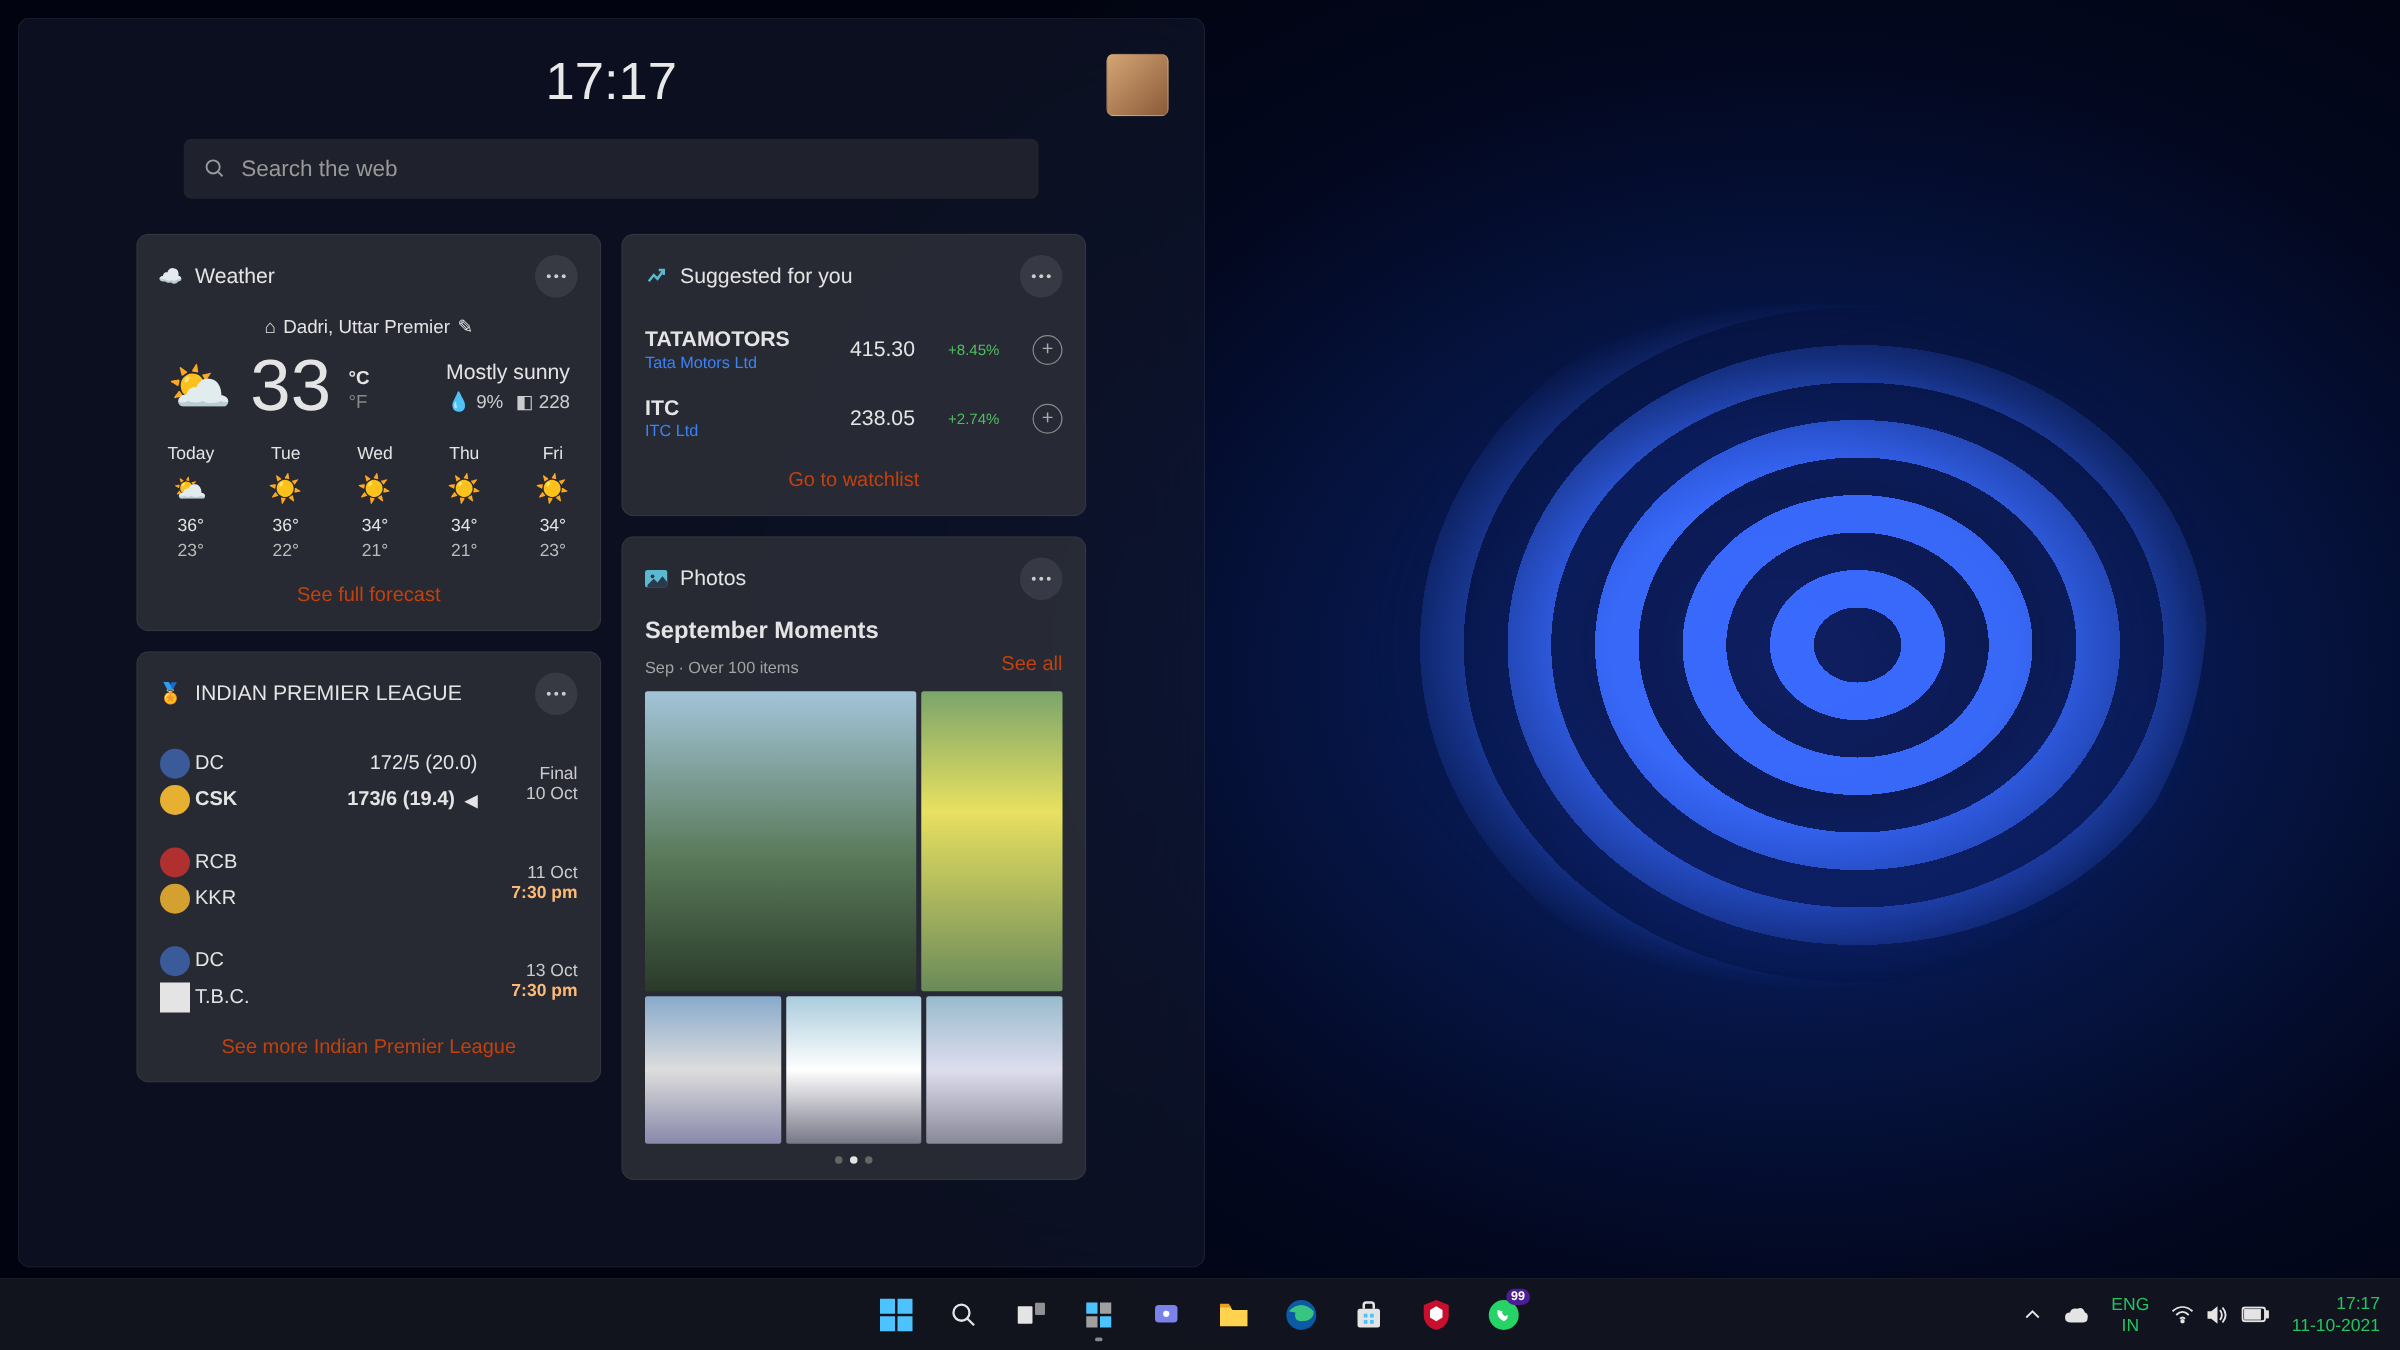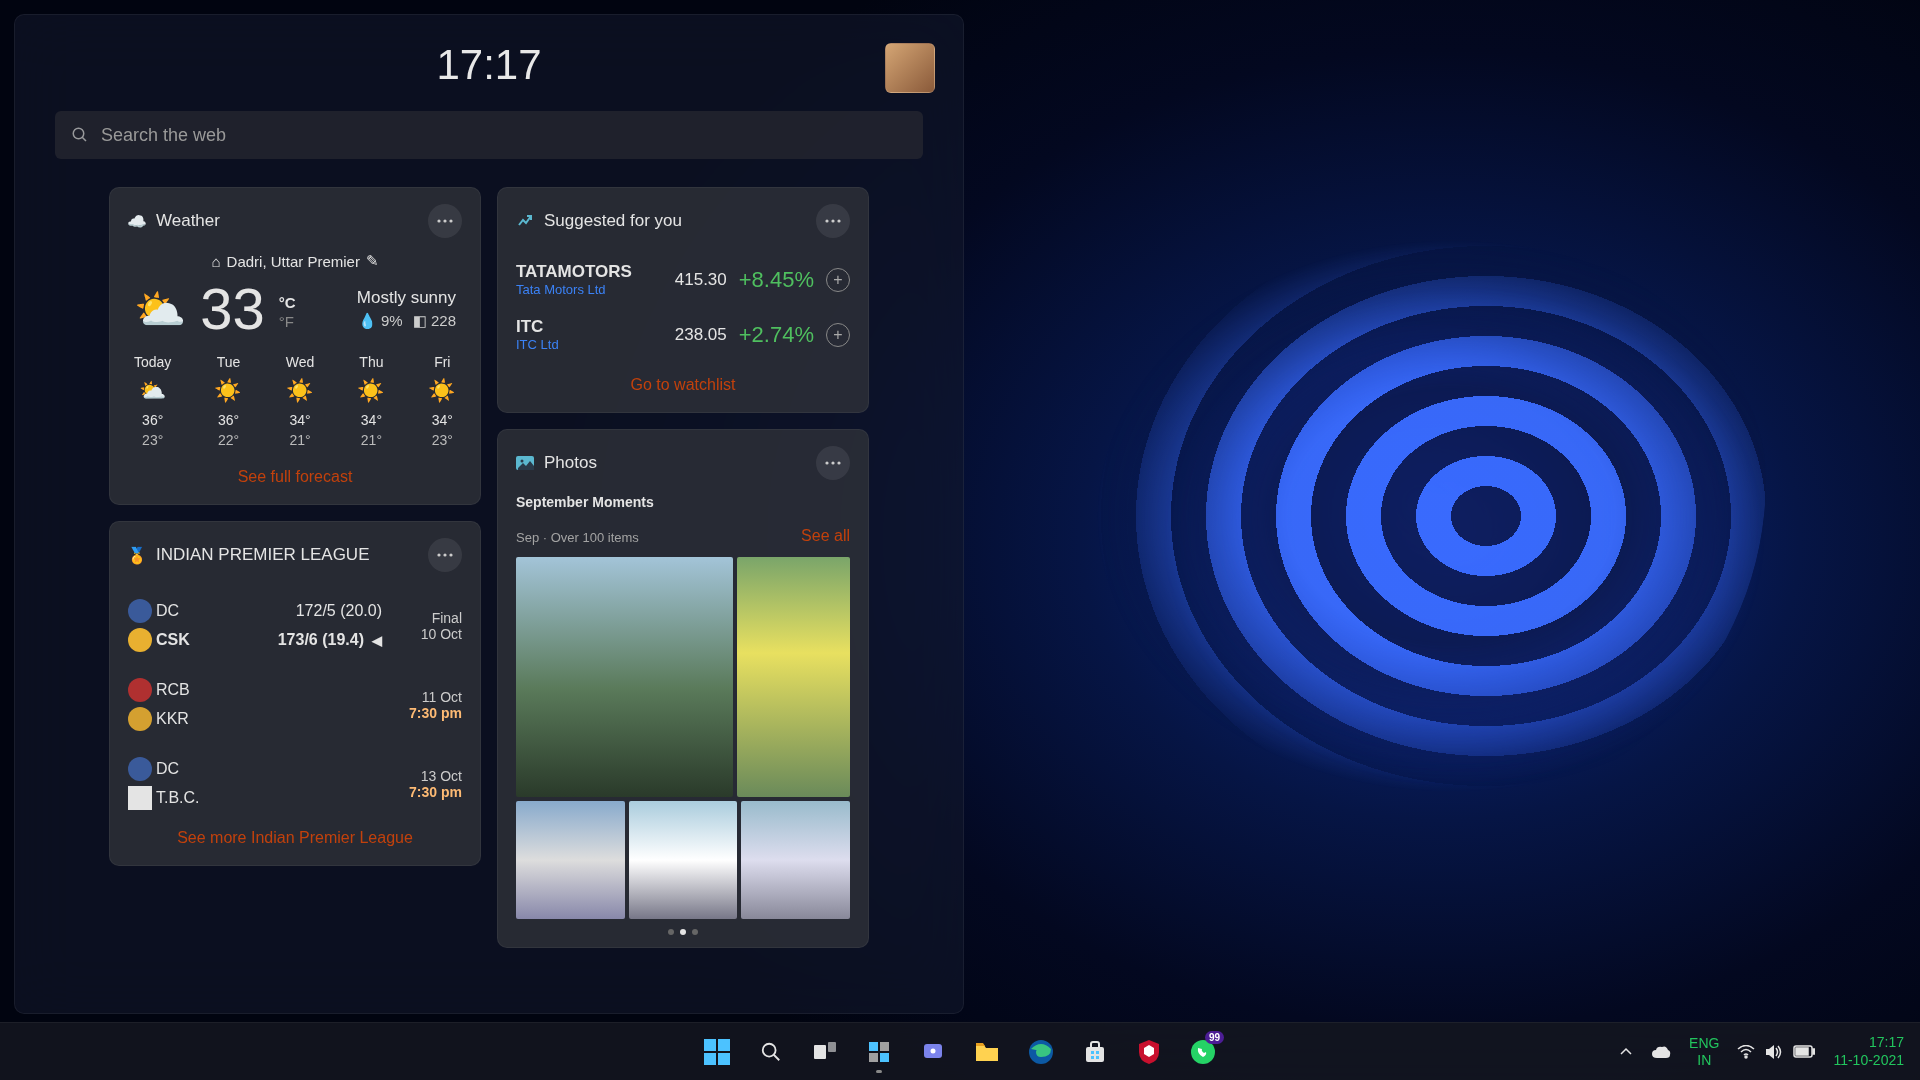--- a/index.html
+++ b/index.html
@@ -84,21 +84,21 @@
   border: 1px solid rgba(255,255,255,0.1);
 }
 
 .search-bar {
   display: flex;
   align-items: center;
   background: rgba(40,42,50,0.7);
   border-radius: 6px;
   height: 48px;
   padding: 0 16px;
-  width: 868px;
+  width: 684px;
   margin: 0 auto 28px;
 }
 .search-bar svg { opacity: 0.7; margin-right: 12px; flex-shrink: 0; }
 .search-bar input {
   flex: 1;
   background: none;
   border: none;
   outline: none;
   color: #ccc;
   font-size: 18px;
@@ -167,26 +167,26 @@
 .sport-meta .strong { font-weight:700; color:#fdba74; }
 .team-tbc { width:24px; height:24px; background:#e4e4e4; display:inline-block; }
 .indicator { color:#e4e4e4; font-size:13px; margin-left:4px; }
 
 
 .stock-row { display:flex; align-items:center; padding:10px 0; gap:12px; }
 .stock-name { flex:1; }
 .stock-ticker { font-size:17px; font-weight:600; white-space:nowrap; overflow:hidden; text-overflow:ellipsis; max-width:128px; }
 .stock-sub { font-size:13px; color:#3b82f6; }
 .stock-price { font-size:17px; min-width:68px; text-align:right; }
-.stock-change { font-size:22px; color:#4fbf5f; min-width:70px; text-align:center; }
+.stock-change { font-size:12px; color:#4fbf5f; min-width:70px; text-align:center; }
 .stock-add { width:24px; height:24px; border:1.5px solid #888; border-radius:50%; display:flex; align-items:center; justify-content:center; color:#aaa; cursor:pointer; flex-shrink:0; }
 
 
 .photos-head { display:flex; align-items:flex-end; justify-content:space-between; margin-bottom:12px; }
-.photos-head h3 { font-size:14px; font-weight:600; margin-bottom:20px; }
+.photos-head h3 { font-size:19px; font-weight:600; margin-bottom:10px; }
 .photos-head .sub { font-size:13px; color:#a3a3a3; }
 .photos-grid { display:grid; grid-template-columns:2.5fr 1.3fr; grid-template-rows:240px 118px; gap:4px; }
 .ph { background:#567; border-radius:2px; }
 .ph1 { grid-row:1; grid-column:1; background:linear-gradient(180deg,#a3c4d8 0%,#5a7a5a 55%,#2a3a2a 100%); }
 .ph2 { grid-row:1; grid-column:2; background:linear-gradient(180deg,#7aa56a 0%,#e8e060 40%,#6a8a5a 100%); }
 .ph-row2 { grid-row:2; grid-column:1 / span 2; display:grid; grid-template-columns:1fr 1fr 1fr; gap:4px; }
 .ph3 { background:linear-gradient(180deg,#88aacc,#ddd,#88a); }
 .ph4 { background:linear-gradient(180deg,#aaccdd,#fff,#778); }
 .ph5 { background:linear-gradient(180deg,#99bbcc,#dde,#889); }
 .dots { display:flex; justify-content:center; gap:6px; margin-top:10px; }

